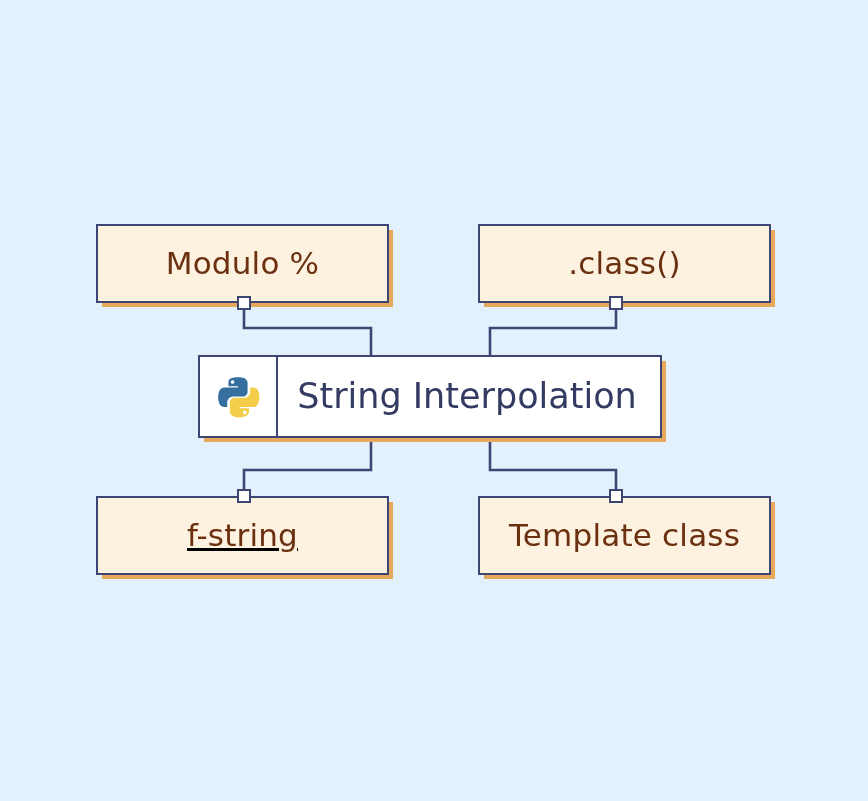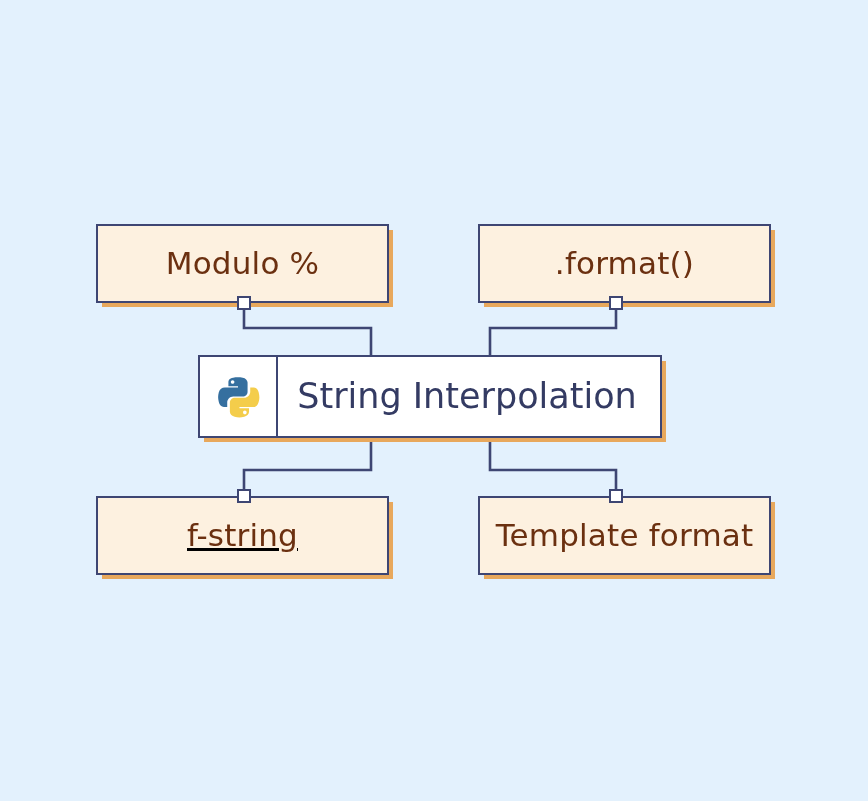--- a/index.html
+++ b/index.html
@@ -117,29 +117,29 @@
 
       <path d="M 490 441 L 490 470 L 616 470 L 616 489"></path>
     </g>
   </svg>
 
   <div class="node node-tl">
     <span class="node-label">Modulo %</span>
   </div>
 
   <div class="node node-tr">
-    <span class="node-label">.format()</span>
+    <span class="node-label">.class()</span>
   </div>
 
   <div class="node node-bl">
     <span class="node-label">f-string</span>
   </div>
 
   <div class="node node-br">
-    <span class="node-label">Template format</span>
+    <span class="node-label">Template class</span>
   </div>
 
   <div class="node node-center">
     <div class="icon-cell">
       <svg width="46" height="46" viewBox="0 0 256 256">
 
         <path fill="#356f9f" d="M126.9 18c-9.2 0-17.9.8-25.6 2.2-22.6 4-26.7 12.3-26.7 27.7v20.4h53.4v6.8H54.5c-15.5 0-29.1 9.3-33.3 27-4.9 20.3-5.1 33 0 54.2 3.8 15.8 12.9 27 28.4 27h18.4v-24.4c0-17.6 15.2-33.1 33.3-33.1h53.3c14.8 0 26.7-12.2 26.7-27.1V47.9c0-14.5-12.2-25.3-26.7-27.7-9.2-1.5-18.7-2.2-27.7-2.2zm-28.9 16.3c5.5 0 10 4.6 10 10.2 0 5.6-4.5 10.1-10 10.1-5.6 0-10-4.5-10-10.1 0-5.6 4.4-10.2 10-10.2z"></path>
 
         <path fill="#f4cd4b" d="M196.1 75.1v23.7c0 18.4-15.6 33.8-33.3 33.8h-53.3c-14.6 0-26.7 12.5-26.7 27.1v50.8c0 14.5 12.6 23 26.7 27.1 16.8 4.9 33 5.8 53.3 0 13.4-3.9 26.7-11.7 26.7-27.1v-20.3h-53.3v-6.8h80c15.5 0 21.3-10.8 26.7-27 5.6-16.7 5.4-32.7 0-54.2-3.9-15.5-11.2-27.1-26.7-27.1h-20.1zm-30 128.7c5.6 0 10 4.5 10 10.1 0 5.6-4.4 10.2-10 10.2-5.5 0-10-4.6-10-10.2 0-5.6 4.5-10.1 10-10.1z"></path>
       </svg>

